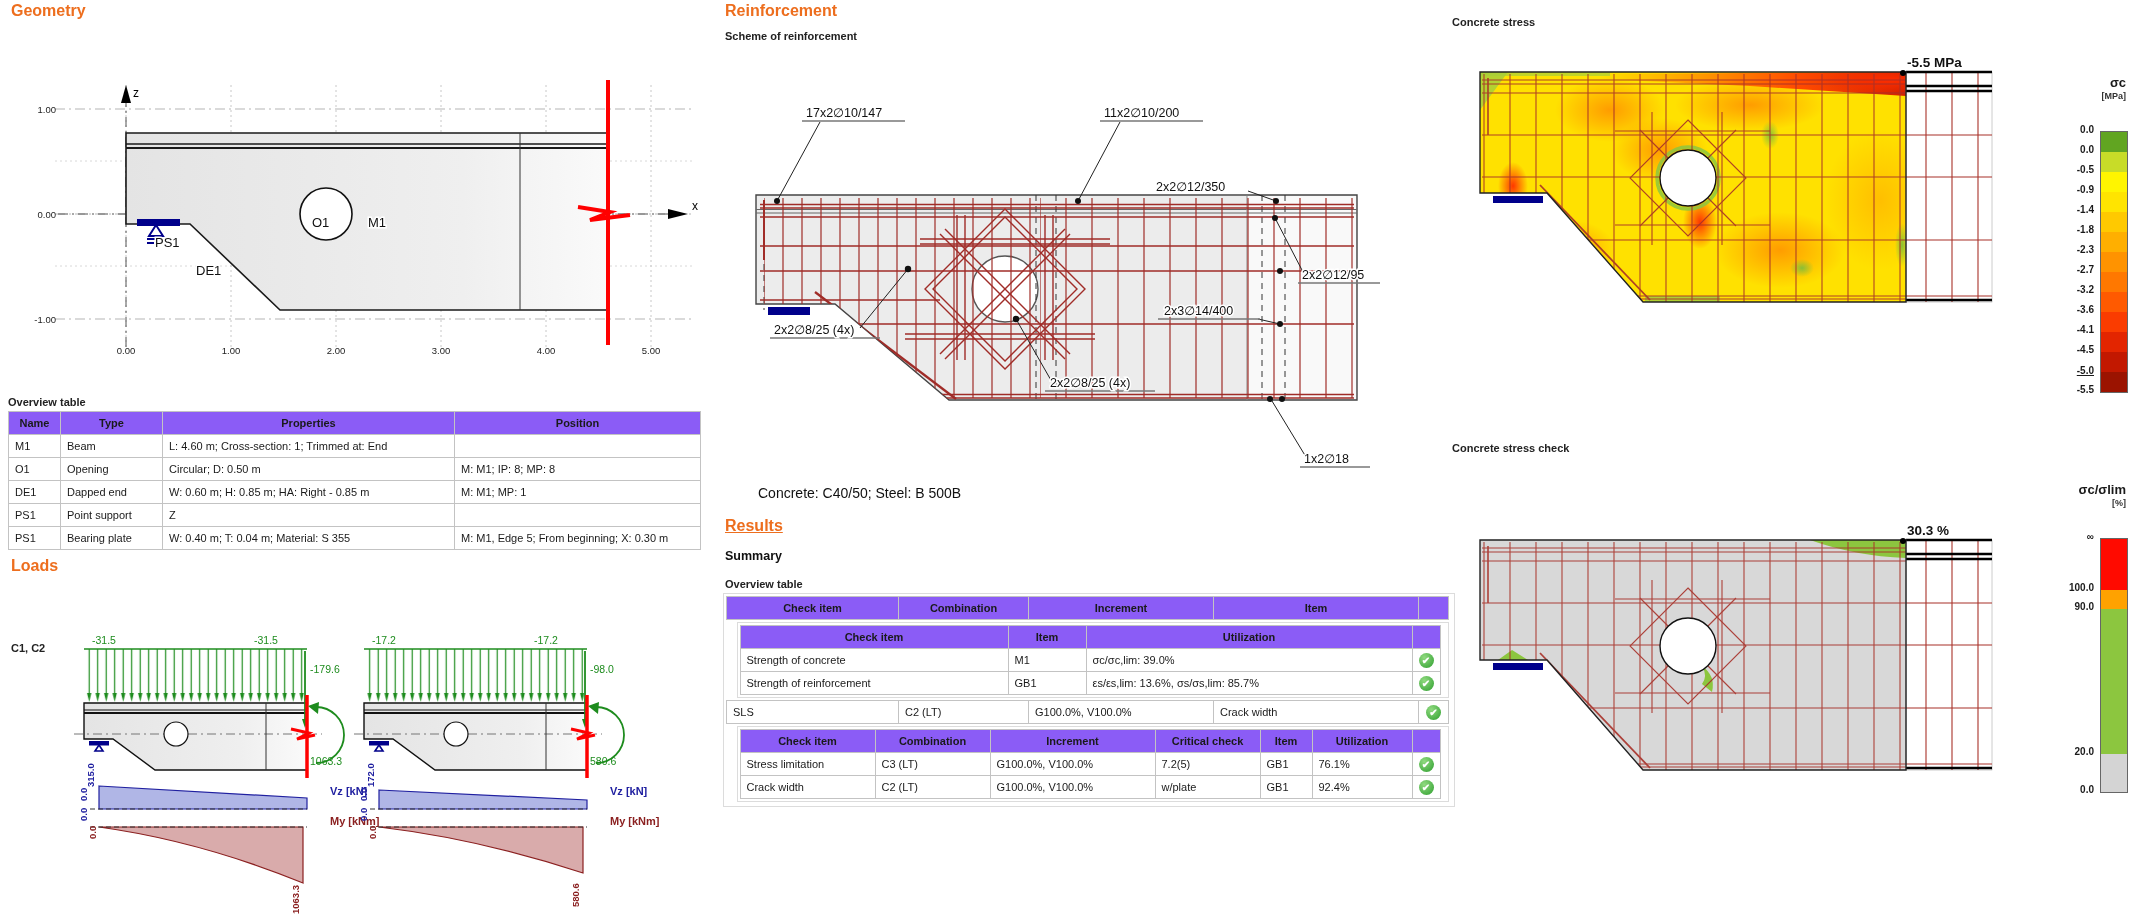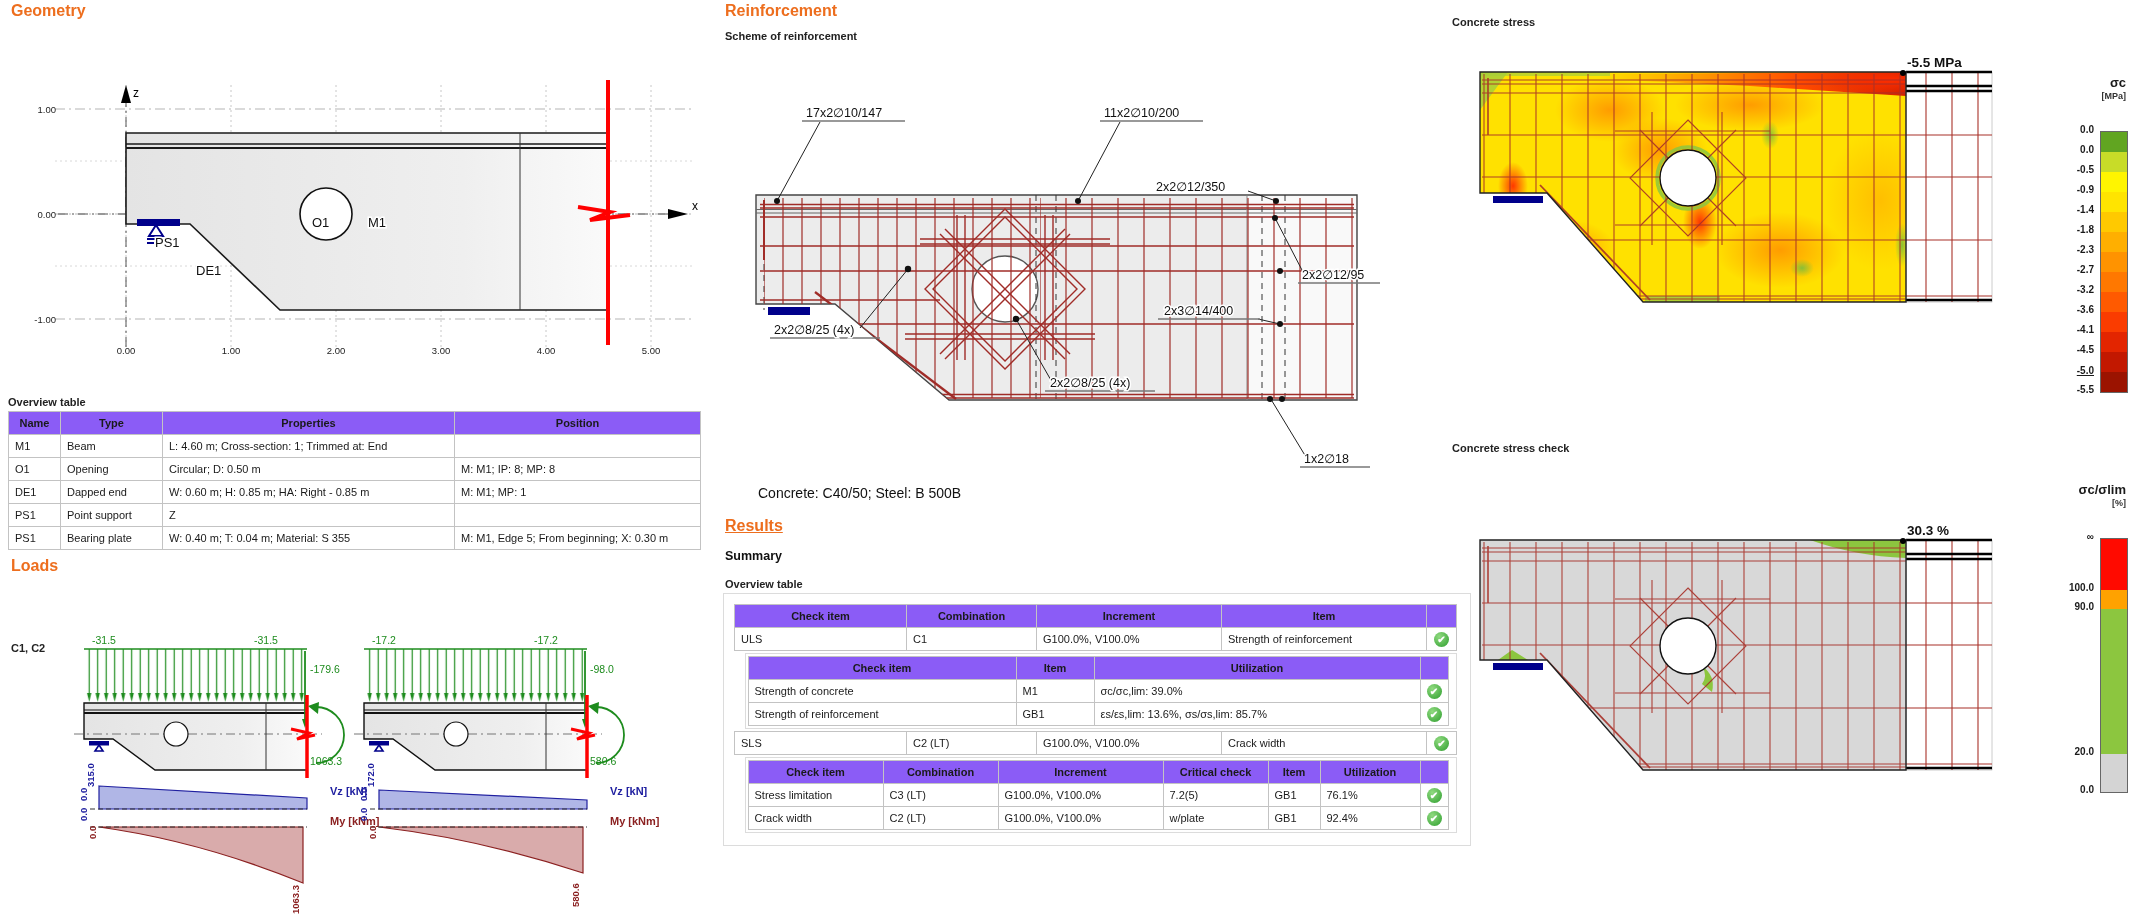--- a/index.html
+++ b/index.html
@@ -7,21 +7,21 @@
        font-family:"Liberation Sans", sans-serif;color:#1a1a1a;}
   .abs{position:absolute;}
   .h1{font-size:16px;font-weight:700;color:#ED6E1E;}
   .cap{font-size:11px;font-weight:600;color:#222;}
   .sub{font-size:12.5px;font-weight:700;color:#111;}
   table{border-collapse:collapse;table-layout:fixed;font-size:11px;}
   th,td{border:1px solid #C3C3C3;padding:2px 6px;height:18px;overflow:hidden;white-space:nowrap;text-align:left;font-weight:400;}
   th{background:#8b5cf6;text-align:center;font-weight:600;}
   .nestcell{border:none;padding:2px 0 2px 10px;background:#fff;}
   .nestwrap{border:1px solid #DCDCDC;padding:2px;}
-  .rwrap{border:1px solid #DCDCDC;padding:10px;background:#fff;}
+  .rwrap{border:1px solid #DCDCDC;padding:2px;background:#fff;}
   .ctr{text-align:center;}
   .chk{width:15px;height:15px;border-radius:50%;display:inline-flex;align-items:center;justify-content:center;
        background:radial-gradient(circle at 35% 30%,#90DA80,#2E9E2E);color:#fff;font-size:10px;font-weight:700;}
   .chk::after{content:"✔";}
   .scale{position:absolute;width:92px;height:330px;}
   .ttl{position:absolute;top:0;left:0;width:70px;text-align:right;font-size:13px;font-weight:700;}
   .unit{position:absolute;top:16px;left:0;width:70px;text-align:right;font-size:9px;font-weight:700;color:#333;}
   .bands{position:absolute;left:44px;top:56px;width:26px;border:1px solid #666;}
   .band{width:26px;}
   .slab{position:absolute;left:0;width:38px;text-align:right;font-size:10px;font-weight:700;}
@@ -368,27 +368,20 @@
         <col style="width:205px">
         <col style="width:30px">
       </colgroup>
     <tbody>
         <tr>
       <th>Check item</th>
           <th>Combination</th>
       <th>Increment</th>
           <th>Item</th>
           <th></th>
-    </tr>
-    <tr>
-      <td>ULS</td>
-          <td>C1</td>
-      <td>G100.0%, V100.0%</td>
-          <td>Strength of reinforcement</td>
-      <td class="ctr"><span class="chk"></span></td>
     </tr>
     <tr>
           <td class="nestcell" colspan="5">
       <div class="nestwrap">
       <table style="width:700px;">
         <colgroup>
                   <col style="width:268px">
                   <col style="width:78px">
                   <col style="width:326px">
                   <col style="width:28px">

